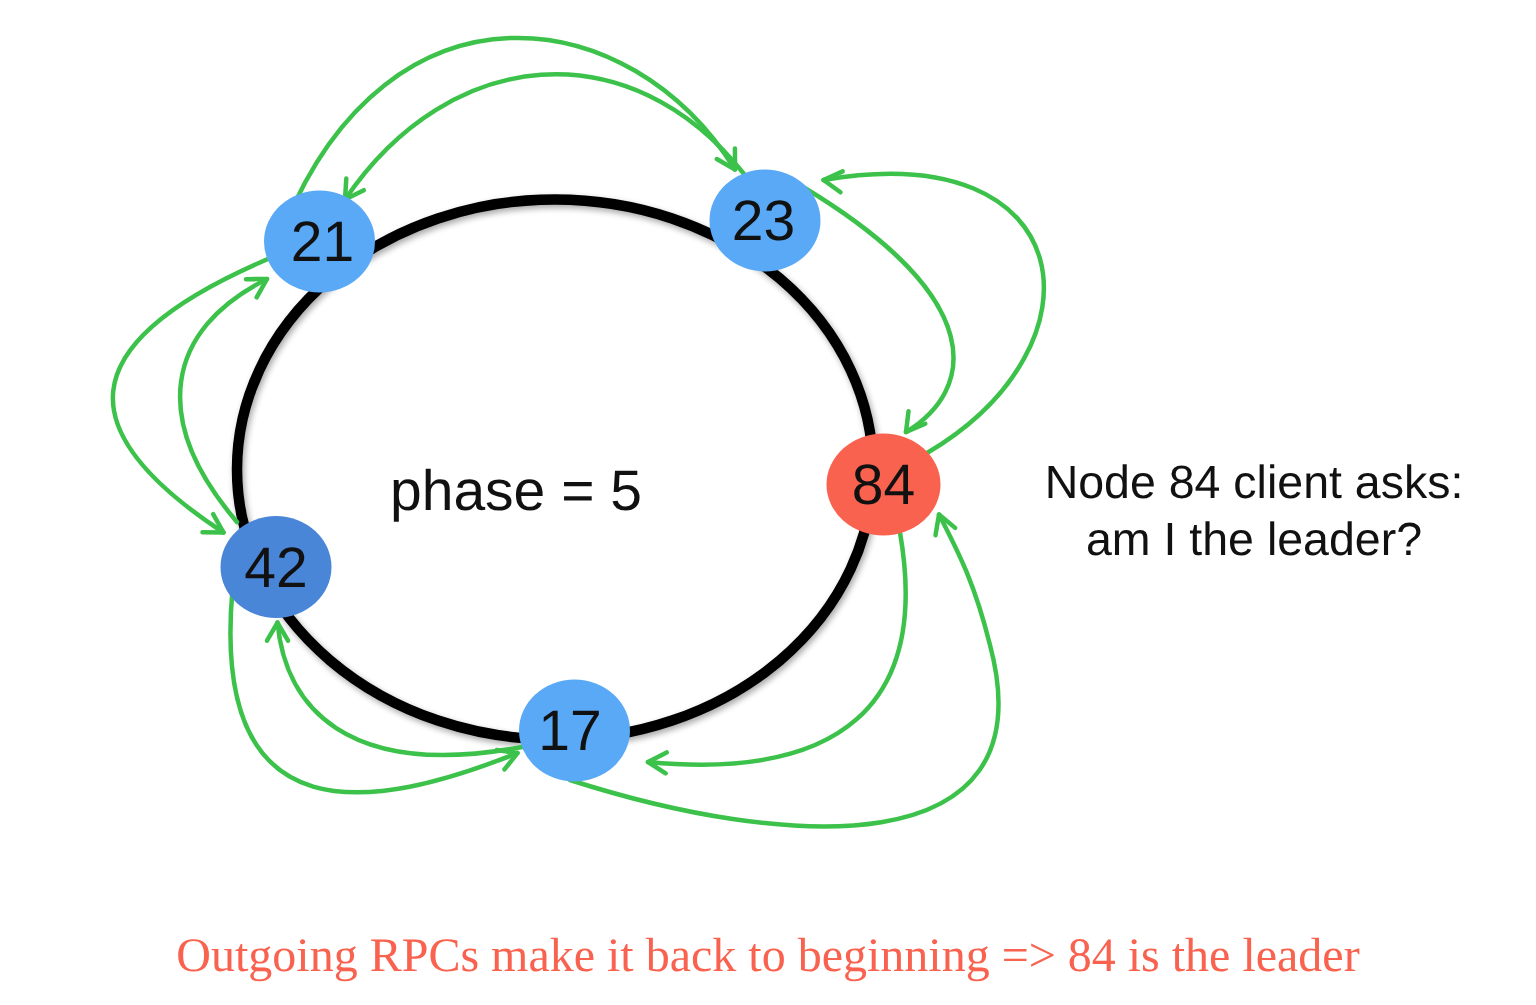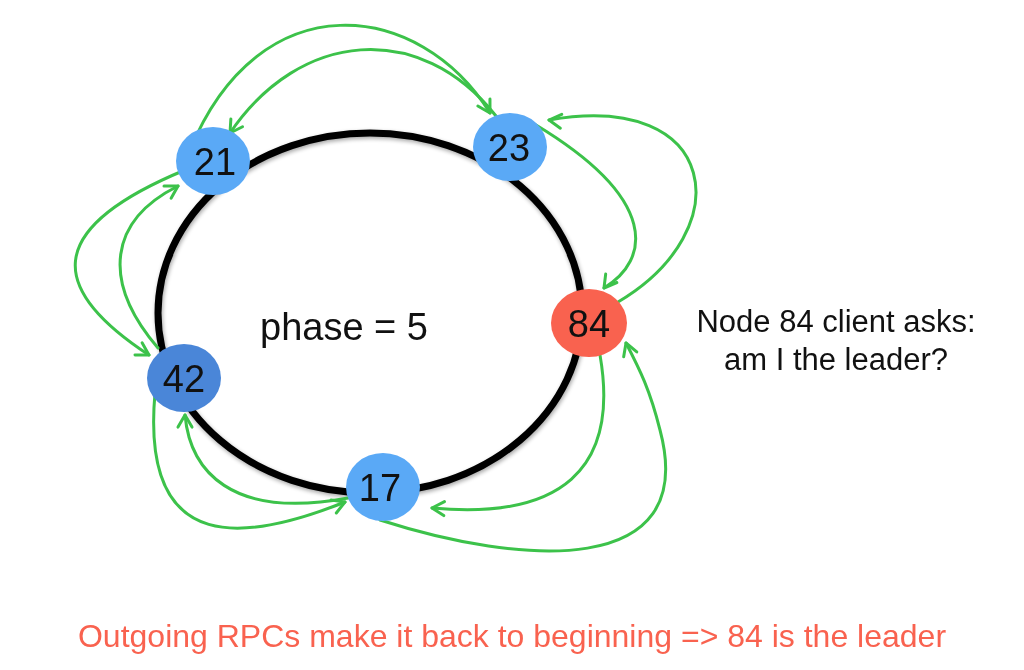--- a/index.html
+++ b/index.html
@@ -1,21 +1,21 @@
 <!DOCTYPE html>
 <html><head>
   <meta charset="utf-8">
   <style>
     html, body { margin: 0; padding: 0; background: #ffffff; }
     body { width: 1024px; height: 670px; position: relative; overflow: hidden; font-family: "Liberation Sans", sans-serif; }
     #diagram { position: absolute; left: 0; top: 0; width: 1024px; height: 670px; }
     .node-label { font-family: "Liberation Sans", sans-serif; font-size: 38px; fill: #111111; text-anchor: middle; dominant-baseline: central; }
     .phase-label { font-family: "Liberation Sans", sans-serif; font-size: 38px; fill: #111111; }
     .annot { font-family: "Liberation Sans", sans-serif; font-size: 31px; fill: #111111; text-anchor: middle; }
-    .caption { position: absolute; left: 0; top: 618px; width: 1024px; text-align: center; font-family: Liberation Sans, sans-serif; font-size: 32px; }
+    .caption { position: absolute; left: 0; top: 618px; width: 1024px; text-align: center; font-family: Liberation Serif, serif; font-size: 32px; }
     .arc { fill: none; stroke: #3CC24A; stroke-width: 3; stroke-linecap: round; stroke-linejoin: round; }
     .ring { fill: none; stroke: #000; stroke-width: 7; }
   </style>
 </head>
 <body>
 
 <svg id="diagram" viewBox="0 0 1024 670" xmlns="http://www.w3.org/2000/svg">
   <defs>
     <filter id="ringShadow" x="-10%" y="-10%" width="120%" height="120%">
       <feGaussianBlur in="SourceAlpha" stdDeviation="2"></feGaussianBlur>

